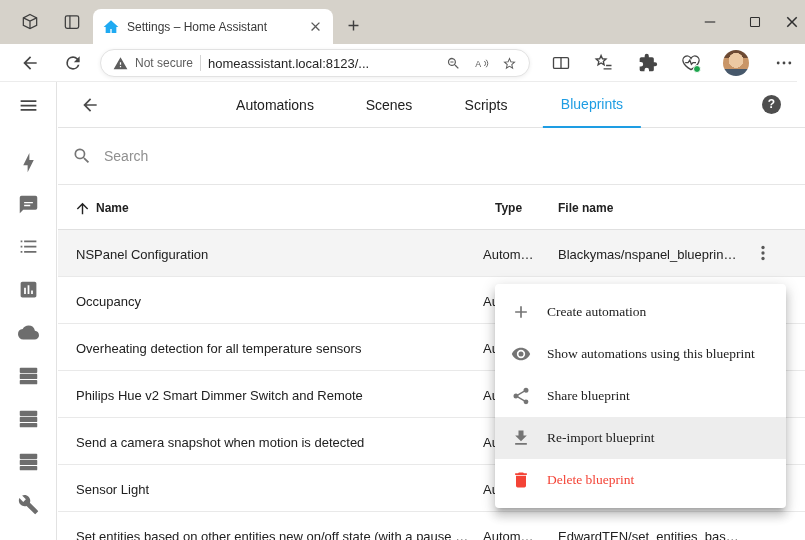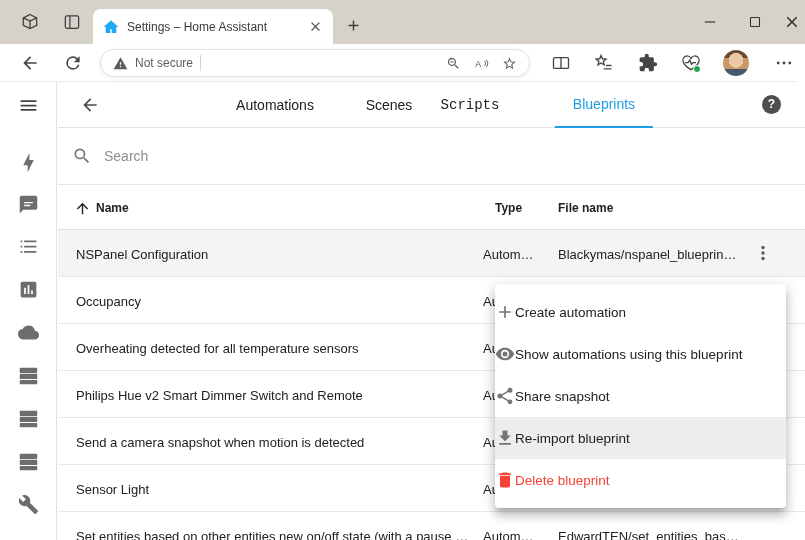--- a/index.html
+++ b/index.html
@@ -47,21 +47,21 @@
   .sidebar { position:absolute; left:0; top:0; bottom:0; width:57px; border-right:1px solid #e2e2e2; background:#fff; }
   .sb-ic { position:absolute; left:18px; width:21px; height:21px; color:#6d6d6d; }
   .sb-menu { top:13px; color:#454545; }
   .main { position:absolute; left:58px; top:0; right:0; bottom:0; }
 
   .ha-header { position:absolute; top:0; left:0; right:0; height:46px; border-bottom:1px solid #e3e3e3; background:#fff; }
   .ha-back { position:absolute; left:22px; top:13px; width:20px; height:20px; color:#4a4a4a; }
   .ha-tab { position:absolute; top:0; height:46px; line-height:46px; transform:translateX(-50%);
             padding:0 18px; font-size:14px; color:#212121; white-space:nowrap; cursor:default; }
   .ha-tab.active { color:var(--accent); line-height:44px; border-bottom:2px solid var(--accent); }
-  .tab-automations { left:217px; } .tab-scenes { left:331px; } .tab-scripts { left:412px;font-family:Liberation Mono, monospace; } .tab-blueprints { left:546px; }
+  .tab-automations { left:217px; } .tab-scenes { left:331px; } .tab-scripts { left:428px; } .tab-blueprints { left:534px; }
   .ha-help { position:absolute; right:24px; top:13px; width:19px; height:19px; border-radius:50%;
              background:#4e4e4e; color:#fff; font-size:12px; font-weight:bold; text-align:center; line-height:19px; }
 
   .search-row { position:absolute; top:46px; left:0; right:0; height:56px; display:flex; align-items:center; padding-left:14px; gap:12px; }
   .search-ic { width:20px; height:20px; color:#757575; flex:none; }
   .search-input { border:none; outline:none; width:400px; font-size:14px; color:#212121; font-family:inherit; background:transparent; }
   .search-input::placeholder { color:#8f8f8f; }
 
   .thead { position:absolute; top:102px; left:0; right:0; height:46px; border-top:1px solid #e6e6e6;
            border-bottom:1px solid #e0e0e0; font-size:12px; font-weight:bold; color:#212121; }
@@ -75,22 +75,22 @@
   .row.selected { background:#f4f4f4; }
   .cell-name { position:absolute; left:18px; top:17px; max-width:395px; white-space:nowrap; overflow:hidden; text-overflow:ellipsis; }
   .cell-type { position:absolute; left:425px; top:17px; width:62px; white-space:nowrap; overflow:hidden; }
   .cell-file { position:absolute; left:500px; top:17px; width:190px; white-space:nowrap; overflow:hidden; }
   .row-menu-btn { position:absolute; left:694px; top:12px; width:22px; height:22px; color:#585858; }
 
   
   .ctx { position:absolute; left:495px; top:284px; width:291px; background:#fff; border-radius:4px;
          padding:7px 0; z-index:10;
          box-shadow:0 5px 5px -3px rgba(0,0,0,.2), 0 8px 10px 1px rgba(0,0,0,.14), 0 3px 14px 2px rgba(0,0,0,.12); }
-  .ctx-item { display:flex; align-items:center; height:42px; padding:0 0; 
-              font-size:13.5px; color:#212121; white-space:nowrap; overflow:hidden; }
+  .ctx-item { display:flex; align-items:center; height:42px; padding:0 16px; gap:16px;
+              font-size:13.5px; color:#212121; white-space:nowrap; overflow:hidden;font-family:Liberation Serif, serif; }
   .ctx-item .mi { width:20px; height:20px; color:#757575; flex:none; }
   .ctx-item.hovered { background:#ededed; }
   .ctx-item.danger, .ctx-item.danger .mi { color:var(--danger); }
 </style>
 </head>
 <body>
 
 <div class="screen">
 
   <div class="titlebar">
@@ -157,20 +157,21 @@
     </span>
 
     <div class="addressbar">
       <span class="addr-ic ic">
         <svg viewBox="0 0 24 24">
             <path fill="currentColor" d="M1 21h22L12 2 1 21zm12-3h-2v-2h2v2zm0-4h-2v-4h2v4z"></path>
           </svg>
       </span>
       <span class="sec-label">Not secure</span>
       <span class="addr-divider"></span>
+      <span class="addr-url">homeassistant.local:8123/...</span>
       <span class="addr-right">
         <span class="addr-ic ic">
           <svg viewBox="0 0 24 24">
               <path fill="currentColor" d="M15.5 14h-.79l-.28-.27a6.5 6.5 0 1 0-.7.7l.27.28v.79l5 4.99L20.49 19l-4.99-5zm-6 0A4.5 4.5 0 1 1 14 9.5 4.5 4.5 0 0 1 9.5 14zM7 8.75h5v1.5H7z"></path>
             </svg>
         </span>
         <span class="addr-ic ic">
           <svg viewBox="0 0 24 24">
               <text x="2" y="17" font-size="14" fill="currentColor" font-family="Liberation Sans, sans-serif">A</text>
               <path d="M16.5 8a5 5 0 0 1 0 8" stroke="currentColor" fill="none" stroke-width="1.5"></path>
@@ -321,21 +322,21 @@
                 <circle cx="12" cy="18" r="1.8"></circle>
               </svg>
           </span>
         </div>
         <div class="row">
           <span class="cell-name">Occupancy</span>
           <span class="cell-type">Autom…</span>
           <span class="cell-file"></span>
         </div>
         <div class="row">
-          <span class="cell-name">Overheating detected for all temperature sensors</span>
+          <span class="cell-name">Overheating detection for all temperature sensors</span>
           <span class="cell-type">Autom…</span>
           <span class="cell-file"></span>
         </div>
         <div class="row">
           <span class="cell-name">Philips Hue v2 Smart Dimmer Switch and Remote</span>
           <span class="cell-type">Autom…</span>
           <span class="cell-file"></span>
         </div>
         <div class="row">
           <span class="cell-name">Send a camera snapshot when motion is detected</span>
@@ -373,21 +374,21 @@
           </svg>
       </span>
       <span>Show automations using this blueprint</span>
     </div>
     <div class="ctx-item">
       <span class="mi ic">
         <svg viewBox="0 0 24 24">
             <path fill="currentColor" d="M18 16.08c-.76 0-1.44.3-1.96.77L8.91 12.7c.05-.23.09-.46.09-.7s-.04-.47-.09-.7l7.05-4.11c.54.5 1.25.81 2.04.81a3 3 0 1 0-3-3c0 .24.04.47.09.7L8.04 9.81A2.99 2.99 0 0 0 6 9a3 3 0 0 0 0 6c.79 0 1.5-.31 2.04-.81l7.12 4.16c-.05.21-.08.43-.08.65a2.92 2.92 0 1 0 2.92-2.92z"></path>
           </svg>
       </span>
-      <span>Share snapshot</span>
+      <span>Share blueprint</span>
     </div>
     <div class="ctx-item hovered">
       <span class="mi ic">
         <svg viewBox="0 0 24 24">
             <path fill="currentColor" d="M19 9h-4V3H9v6H5l7 7 7-7zM5 18v2h14v-2H5z"></path>
           </svg>
       </span>
       <span>Re-import blueprint</span>
     </div>
     <div class="ctx-item danger">

